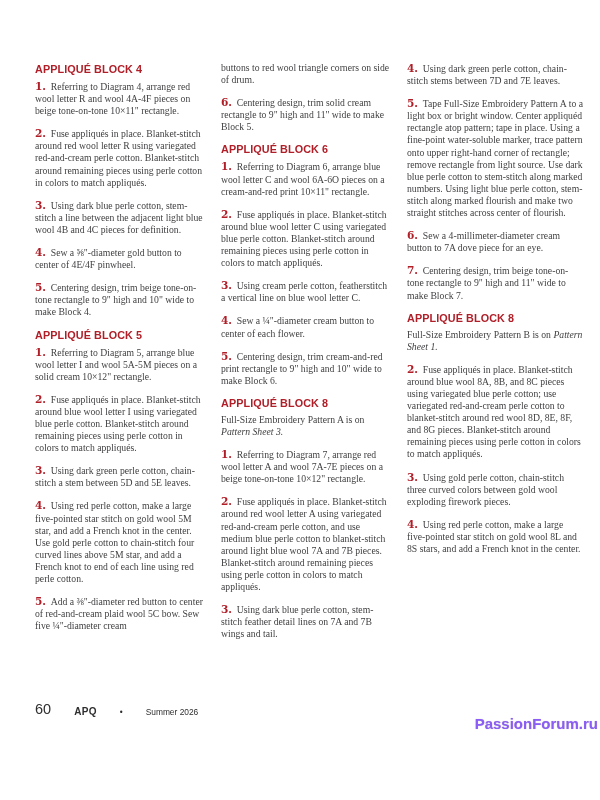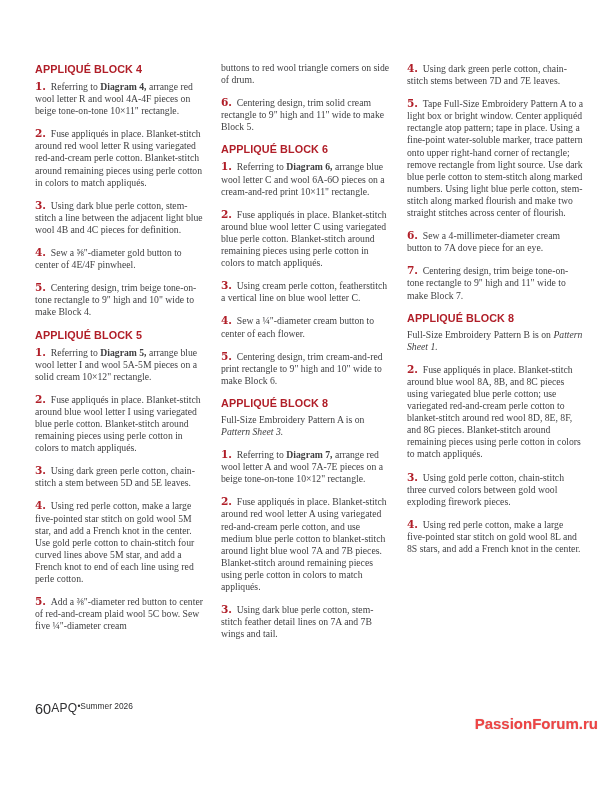--- a/index.html
+++ b/index.html
@@ -7,31 +7,31 @@
   .page{position:relative;width:600px;height:737px;background:#fff;overflow:hidden;
         font-family:"Liberation Serif",serif;color:var(--body);}
   .columns{position:absolute;top:62px;left:35px;display:grid;
            grid-template-columns:170px 170px 176px;column-gap:16px;}
   .col p{margin:0 0 10px;font-size:9.7px;line-height:12.1px;}
   h3.sec-heading{margin:1px 0 4px;font-family:"Liberation Sans",sans-serif;
                  font-weight:700;font-size:10.8px;line-height:13px;
                  color:var(--accent);letter-spacing:.1px;}
   .stepnum{color:var(--accent);font-weight:bold;font-size:10.6px;
            font-family:"DejaVu Serif",serif;padding-right:1px;}
-  .b{font-weight:bold;}
+  .b{font-weight:normal;}
   .i{font-style:italic;}
-  .footer{position:absolute;left:35px;bottom:20px;display:flex;align-items:flex-start;gap:0;
+  .footer{position:absolute;left:35px;bottom:20px;display:flex;align-items:flex-end;gap:23px;
           font-family:"Liberation Sans",sans-serif;color:#2e2e30;}
   .pagenum{font-size:14.5px;font-weight:400;}
-  .brand{font-weight:normal;font-size:12px;letter-spacing:.3px;}
+  .brand{font-weight:bold;font-size:10px;letter-spacing:.3px;}
   .sep{font-size:8.4px;}
   .issue{font-size:8.4px;}
   .watermark{position:absolute;right:2px;bottom:5px;
              font-family:"Liberation Sans",sans-serif;font-weight:bold;font-size:15px;
-             color:#ef4444;text-shadow:0 0 1px #bdbdbd;}
+             color:#8b5cf6;text-shadow:0 0 1px #bdbdbd;}
 </style>
 </head>
 <body>
 
 <div class="page">
   <main class="columns" id="cols">
       <div class="col">
         <h3 class="sec-heading">APPLIQUÉ BLOCK 4</h3>
         <p><span class="stepnum">1. </span><span>Referring to </span><span class="b">Diagram 4,</span><span> arrange red wool letter R and wool 4A-4F pieces on beige tone-on-tone 10×11" rectangle.</span></p>
         <p><span class="stepnum">2. </span><span>Fuse appliqués in place. Blanket-stitch around red wool letter R using variegated red-and-cream perle cotton. Blanket-stitch around remaining pieces using perle cotton in colors to match appliqués.</span></p>

